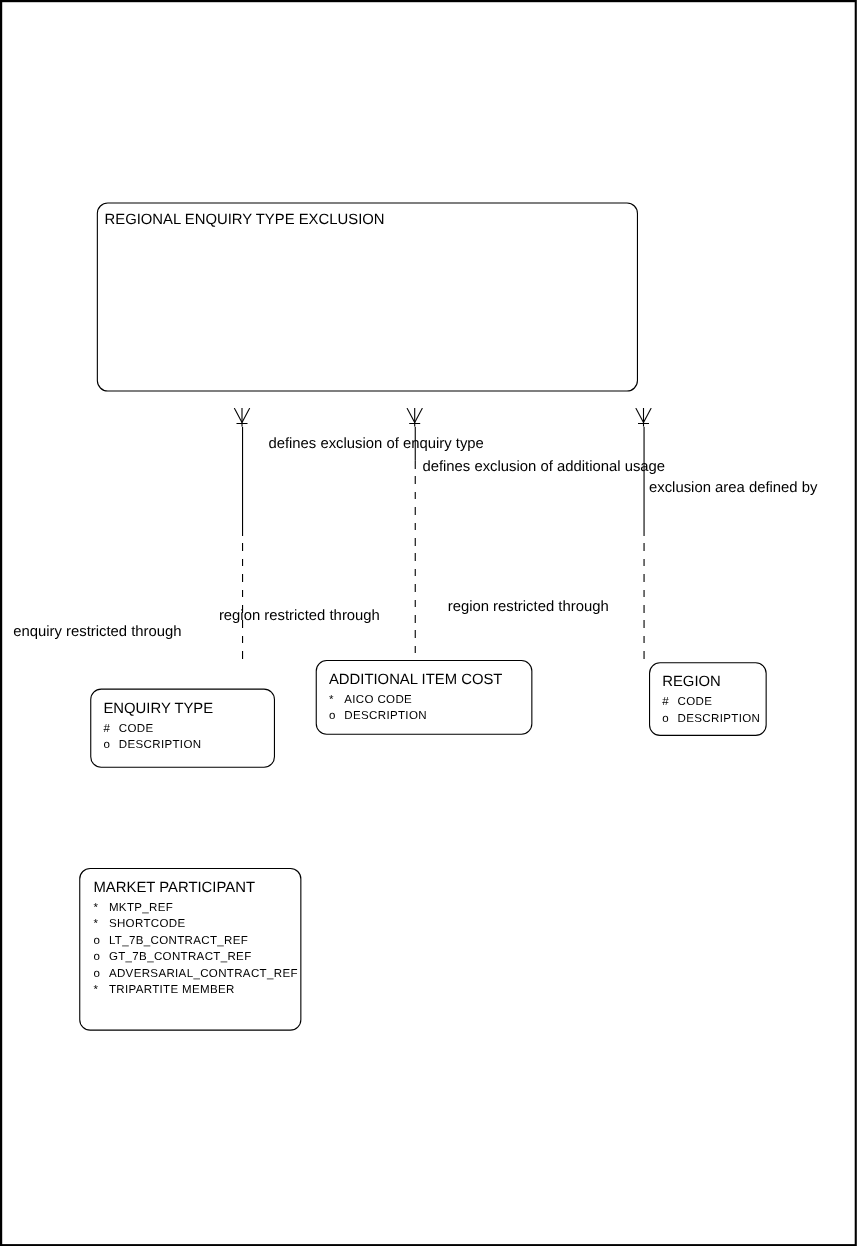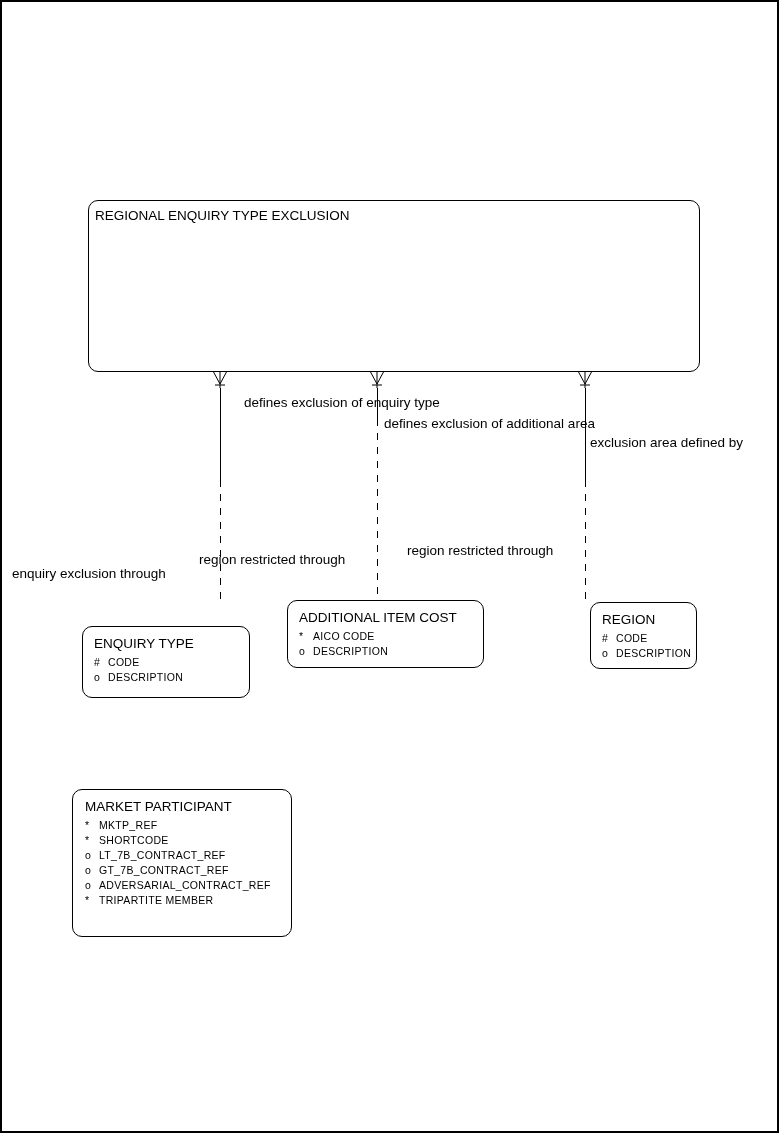--- a/index.html
+++ b/index.html
@@ -52,48 +52,48 @@
     background: repeating-linear-gradient(to bottom, #000000 0 7px, transparent 7px 14px);
   }
   .crow-foot { position: absolute; }
   .crow-foot svg line { stroke: #000000; stroke-width: 1; }
 </style>
 </head>
 <body>
 
 <div id="canvas">
 
-  <div class="entity" style="left:86px; top:198px; width:612px; height:172px; padding:7px 0 0 6px;">
+  <div class="entity" style="left:86px; top:182px; width:492px; height:172px; padding:7px 0 0 6px;">
     <div class="entity-title">REGIONAL ENQUIRY TYPE EXCLUSION</div>
   </div>
 
   <div class="crow-foot" style="left:209px; top:369px;">
     <svg width="18" height="17" viewBox="0 0 18 17">
       <line x1="9" y1="0" x2="9" y2="17"></line>
       <line x1="2" y1="0" x2="9" y2="13"></line>
       <line x1="16" y1="0" x2="9" y2="13"></line>
       <line x1="4" y1="14" x2="14" y2="14"></line>
     </svg>
   </div>
   <div class="vline-solid" style="left:218px; top:386px; height:92px;"></div>
   <div class="vline-dashed" style="left:218px; top:478px; height:120px;"></div>
   <div class="rel-label" style="left:222px; top:393px;margin-left:20px;">defines exclusion of enquiry type</div>
-  <div class="rel-label" style="left:10px; top:564px;">enquiry exclusion through</div>
+  <div class="rel-label" style="left:10px; top:564px;">enquiry restricted through</div>
 
   <div class="crow-foot" style="left:366px; top:369px;">
     <svg width="18" height="17" viewBox="0 0 18 17">
       <line x1="9" y1="0" x2="9" y2="17"></line>
       <line x1="2" y1="0" x2="9" y2="13"></line>
       <line x1="16" y1="0" x2="9" y2="13"></line>
       <line x1="4" y1="14" x2="14" y2="14"></line>
     </svg>
   </div>
   <div class="vline-solid" style="left:375px; top:386px; height:31px;"></div>
   <div class="vline-dashed" style="left:375px; top:417px; height:181px;"></div>
-  <div class="rel-label" style="left:382px; top:414px;">defines exclusion of additional area</div>
+  <div class="rel-label" style="left:382px; top:414px;">defines exclusion of additional usage</div>
   <div class="rel-label" style="left:197px; top:550px; background:transparent;">region restricted through</div>
 
   <div class="crow-foot" style="left:574px; top:369px;">
     <svg width="18" height="17" viewBox="0 0 18 17">
       <line x1="9" y1="0" x2="9" y2="17"></line>
       <line x1="2" y1="0" x2="9" y2="13"></line>
       <line x1="16" y1="0" x2="9" y2="13"></line>
       <line x1="4" y1="14" x2="14" y2="14"></line>
     </svg>
   </div>
@@ -131,21 +131,21 @@
     <div class="attr-list">
       <div class="attr-row">
         <span class="attr-prefix">#</span><span class="attr-name">CODE</span>
       </div>
       <div class="attr-row">
         <span class="attr-prefix">o</span><span class="attr-name">DESCRIPTION</span>
       </div>
     </div>
   </div>
 
-  <div class="entity" style="left:70px; top:787px; width:220px; height:148px; padding:9px 0 0 12px; overflow:hidden;">
+  <div class="entity" style="left:70px; top:787px; width:202px; height:148px; padding:9px 0 0 12px; overflow:hidden;">
     <div class="entity-title">MARKET PARTICIPANT</div>
     <div class="attr-list">
       <div class="attr-row">
         <span class="attr-prefix">*</span><span class="attr-name">MKTP_REF</span>
       </div>
       <div class="attr-row">
         <span class="attr-prefix">*</span><span class="attr-name">SHORTCODE</span>
       </div>
       <div class="attr-row">
         <span class="attr-prefix">o</span><span class="attr-name">LT_7B_CONTRACT_REF</span>

